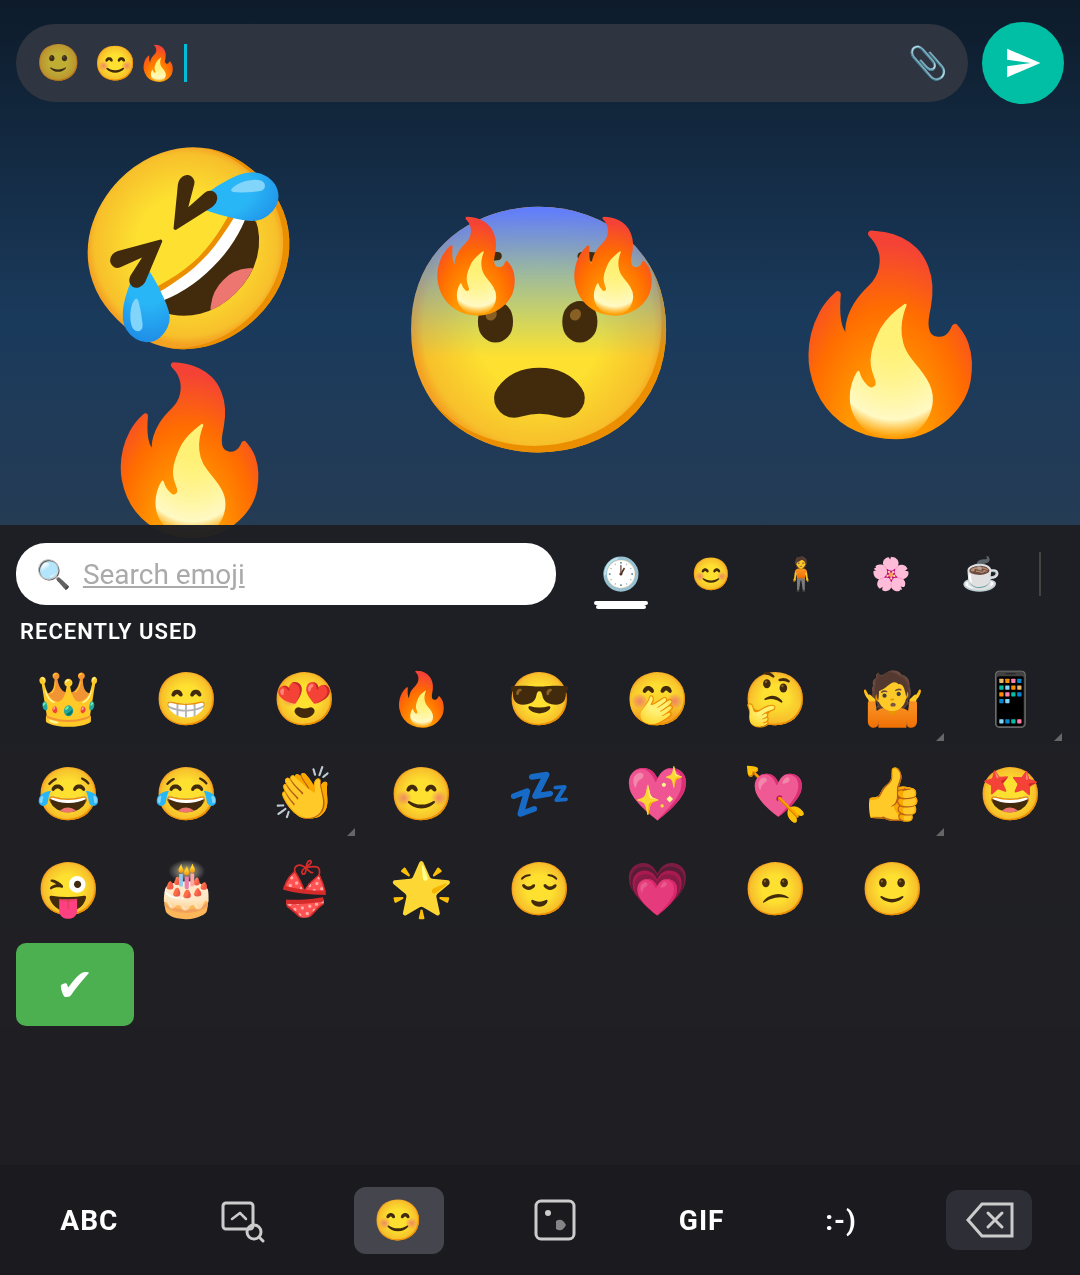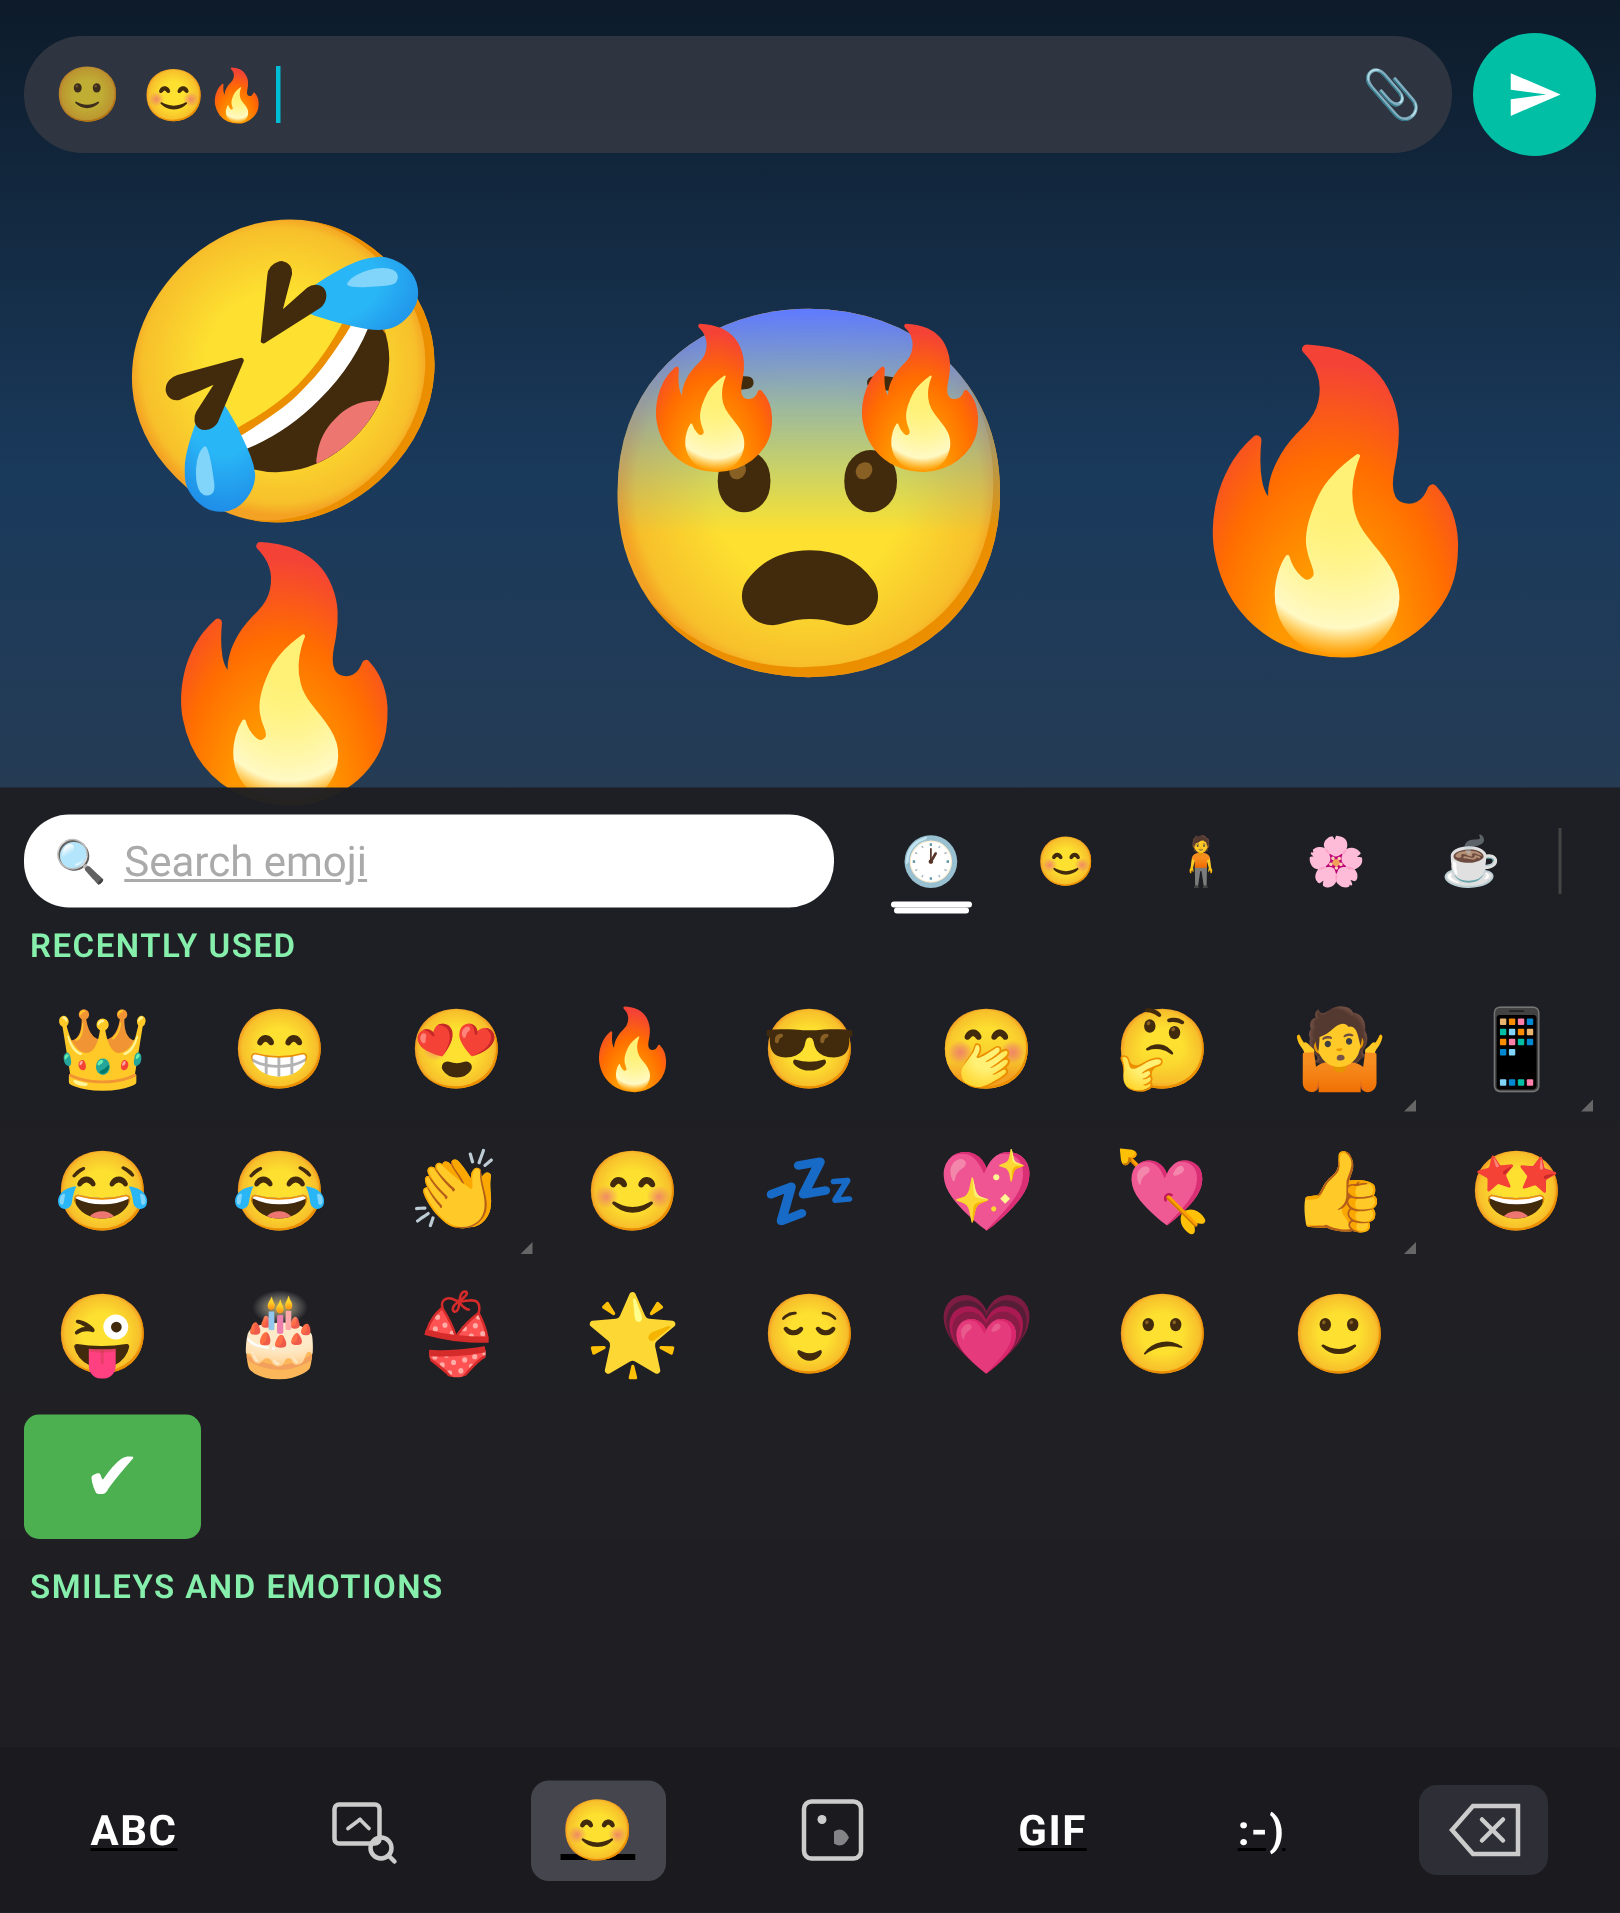--- a/index.html
+++ b/index.html
@@ -197,21 +197,21 @@
     }
 
     .cat-tab.active .cat-icon {
       color: #fff;
     }
 
     
     .section-label {
       font-size: 22px;
       font-weight: 600;
-      color: #86efac;
+      color: #ffffff;
       letter-spacing: 1px;
       padding: 14px 20px 8px 20px;
     }
 
     
     .emoji-grid {
       display: flex;
       flex-wrap: wrap;
       padding: 0 10px;
       overflow: hidden;
@@ -262,21 +262,20 @@
       padding: 0 10px;
       margin-top: auto;
     }
 
     .kb-btn {
       display: flex;
       flex-direction: column;
       align-items: center;
       cursor: pointer;
       padding: 8px 12px;
-      text-decoration: underline;
     }
 
     .kb-btn-text {
       font-size: 28px;
       font-weight: 700;
       color: #fff;
       letter-spacing: 1px;
     }
 
     .kb-icon {
@@ -392,21 +391,20 @@
     <div class="emoji-cell">😌</div>
     <div class="emoji-cell">💗</div>
     <div class="emoji-cell">😕</div>
     <div class="emoji-cell">🙂</div>
 
     <div class="emoji-cell check-cell" style="background:#4caf50; border-radius:10px; margin:6px; width:calc(100%/9 - 0px); height:83px; display:flex; align-items:center; justify-content:center;">
       <span style="font-size:46px; color:white;">✔</span>
     </div>
   </div>
 
-  <div class="section-label">SMILEYS AND EMOTIONS</div>
 
   <div class="keyboard-bar">
 
     <div class="kb-btn">
       <span class="kb-btn-text">ABC</span>
     </div>
 
     <div class="kb-btn">
       <svg width="46" height="46" viewBox="0 0 46 46" fill="none">
         <rect x="4" y="6" width="30" height="26" rx="3" stroke="#ccc" stroke-width="3" fill="none"></rect>

